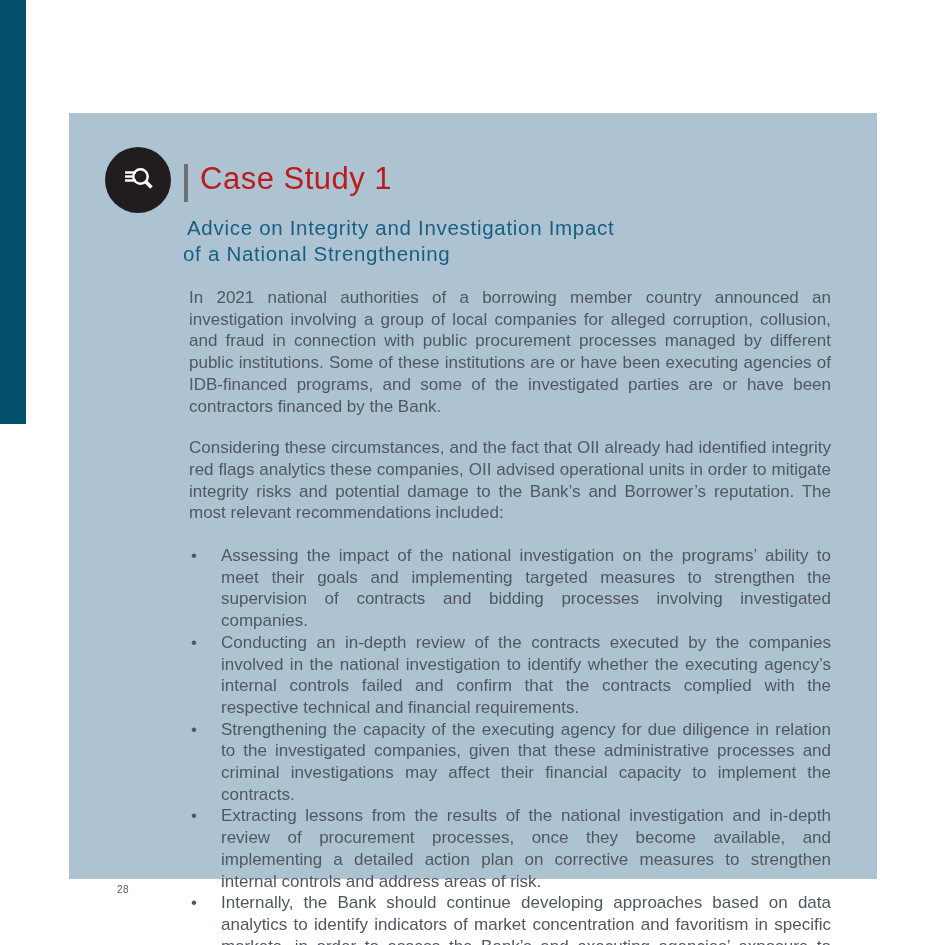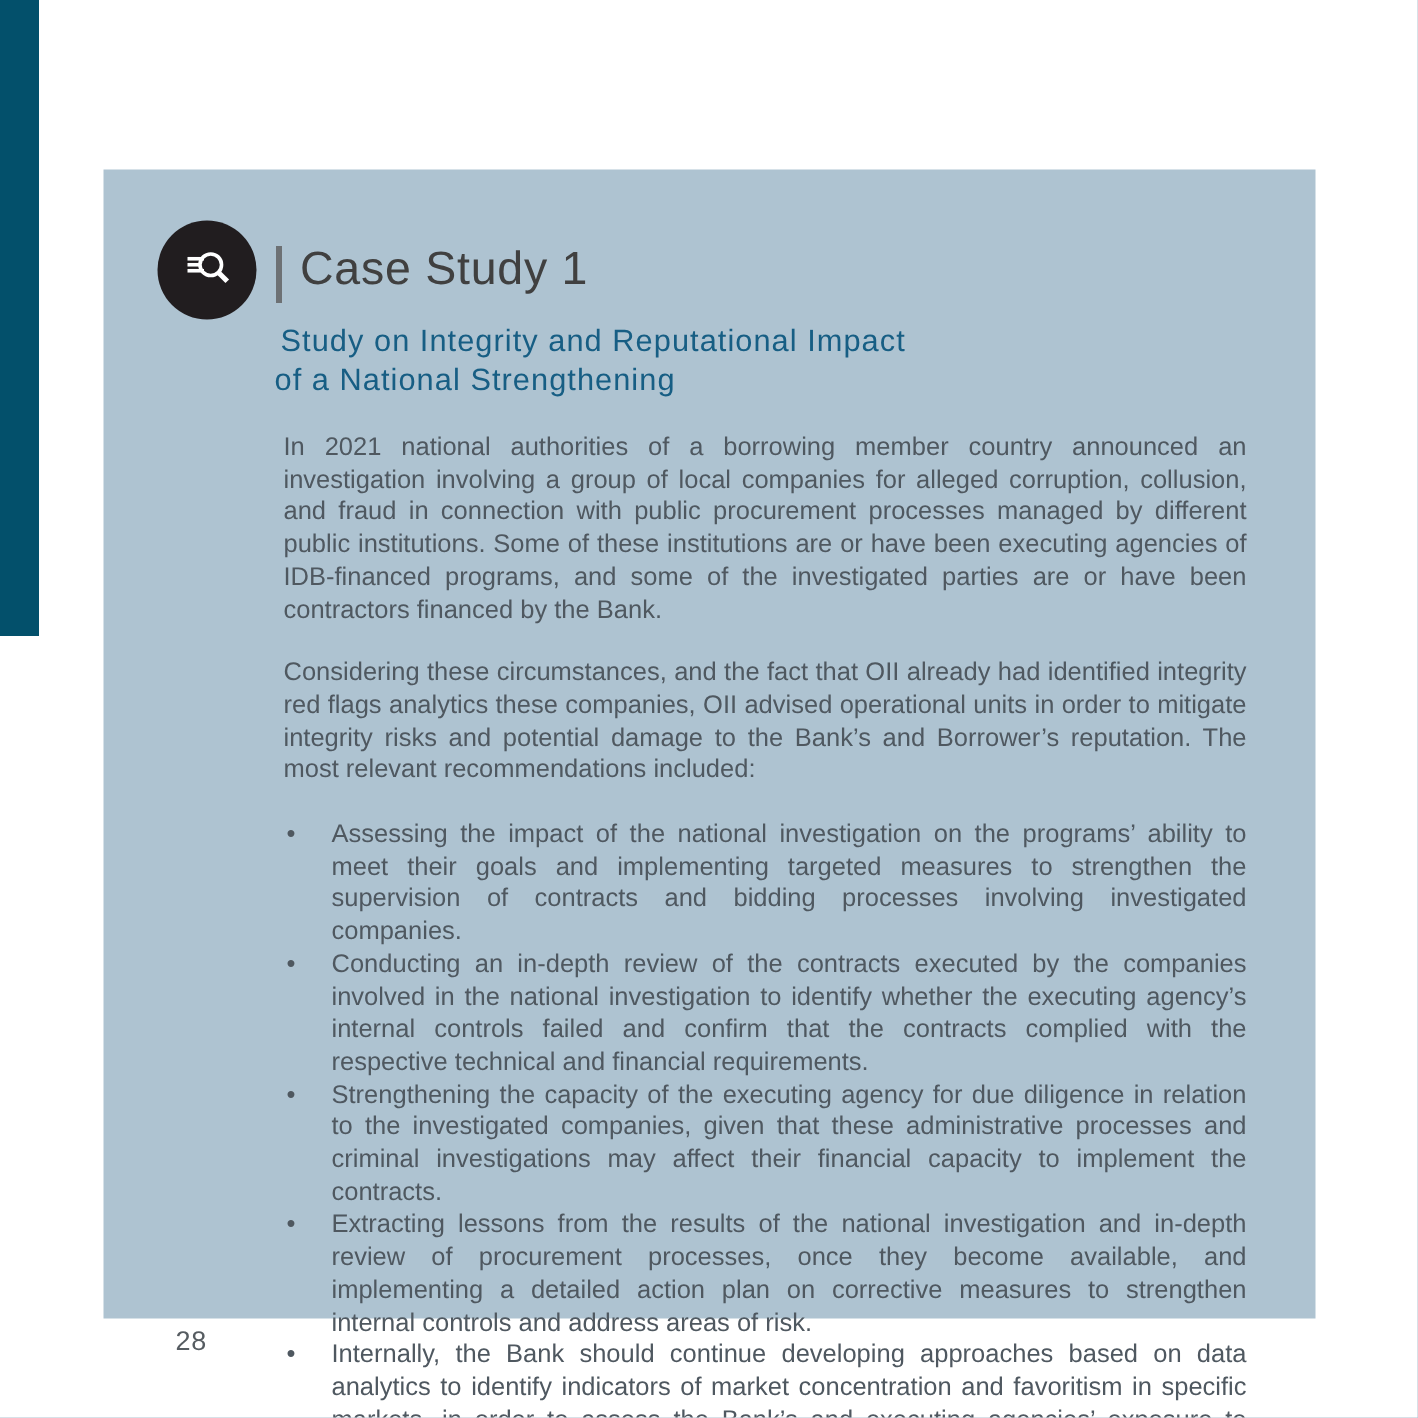--- a/index.html
+++ b/index.html
@@ -20,21 +20,21 @@
     position:absolute;left:36px;top:34px;width:66px;height:66px;
     border-radius:50%;background:#211d1f;
     display:flex;align-items:center;justify-content:center;
   }
   .title-divider{
     position:absolute;left:115px;top:51px;width:4px;height:38px;
     background:#6d7174;
   }
   .cs-title{
     position:absolute;left:131px;top:48px;
-    font-size:31px;font-weight:400;color:#404040;letter-spacing:0.5px;
+    font-size:31px;font-weight:400;color:#b91c1c;letter-spacing:0.5px;
     line-height:1.15;white-space:nowrap;
   }
   .cs-subtitle{
     position:absolute;left:114px;top:102px;
     font-size:20.5px;font-weight:500;color:#175e84;letter-spacing:0.7px;
     line-height:26px;
   }
   .cs-subtitle .l1{text-indent:4px;display:block;}
   .cs-subtitle .l2{display:block;}
   .body-copy{
@@ -46,21 +46,21 @@
   .body-copy p:last-of-type{margin-bottom:21px;}
   ul.rec-list{list-style:none;margin:0;padding:0;}
   ul.rec-list li{
     position:relative;padding-left:32px;margin:0;
   }
   ul.rec-list li .bullet-dot{
     position:absolute;left:2px;top:0;color:#4f5860;
   }
   .page-number{
     position:absolute;left:117px;top:884px;
-    font-size:18px;color:#565c61;letter-spacing:0.5px;
+    font-size:10px;color:#565c61;letter-spacing:0.5px;
   }
 </style>
 </head>
 <body>
 
 <div class="side-bar"></div>
 
 <div class="panel">
 
   <div class="cs-icon">
@@ -73,21 +73,21 @@
         <line x1="27.8" y1="21.8" x2="33.5" y2="27.5" stroke-width="3.4"></line>
       </g>
     </svg>
   </div>
 
   <div class="title-divider"></div>
 
   <div class="cs-title">Case Study 1</div>
 
   <div class="cs-subtitle">
-    <span class="l1">Study on Integrity and Reputational Impact</span>
+    <span class="l1">Advice on Integrity and Investigation Impact</span>
     <span class="l2">of a National Strengthening</span>
   </div>
 
   <div class="body-copy">
     <p>In 2021 national authorities of a borrowing member country announced an investigation involving a group of local companies for alleged corruption, collusion, and fraud in connection with public procurement processes managed by different public institutions. Some of these institutions are or have been executing agencies of IDB-financed programs, and some of the investigated parties are or have been contractors financed by the Bank.</p>
     <p>Considering these circumstances, and the fact that OII already had identified integrity red flags analytics these companies, OII advised operational units in order to mitigate integrity risks and potential damage to the Bank’s and Borrower’s reputation. The most relevant recommendations included:</p>
     <ul class="rec-list">
       <li><span class="bullet-dot">•</span><span>Assessing the impact of the national investigation on the programs’ ability to meet their goals and implementing targeted measures to strengthen the supervision of contracts and bidding processes involving investigated companies.</span></li>
       <li><span class="bullet-dot">•</span><span>Conducting an in-depth review of the contracts executed by the companies involved in the national investigation to identify whether the executing agency’s internal controls failed and confirm that the contracts complied with the respective technical and financial requirements.</span></li>
       <li><span class="bullet-dot">•</span><span>Strengthening the capacity of the executing agency for due diligence in relation to the investigated companies, given that these administrative processes and criminal investigations may affect their financial capacity to implement the contracts.</span></li>

